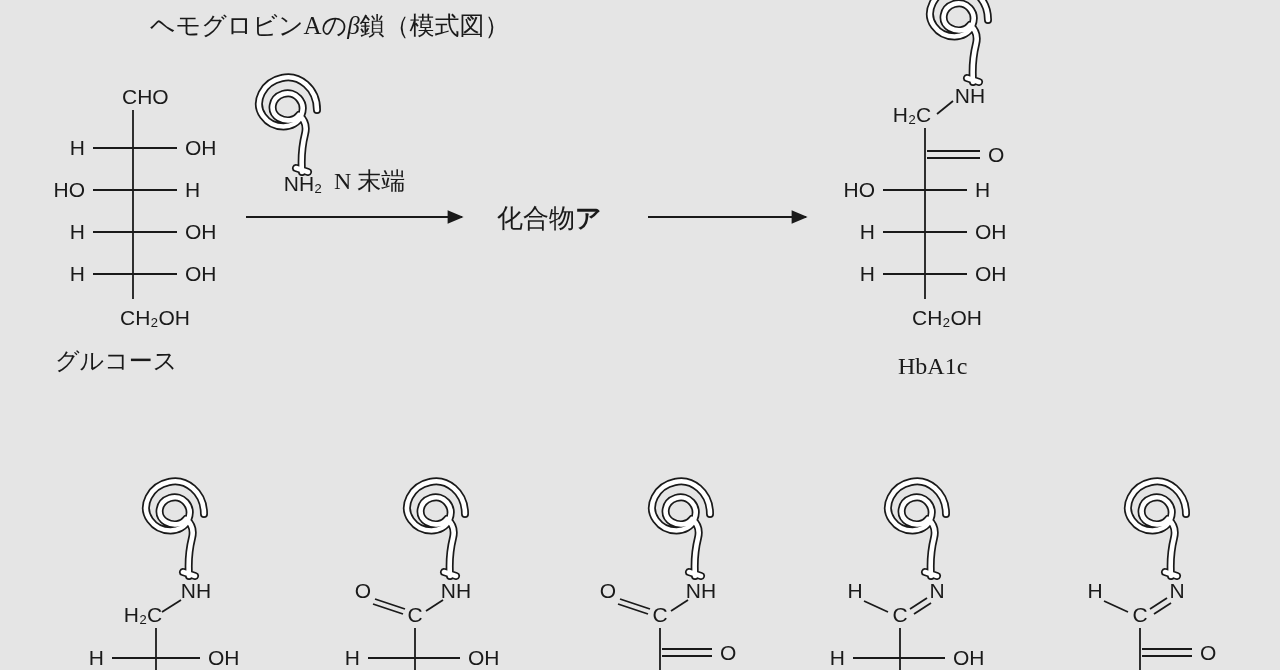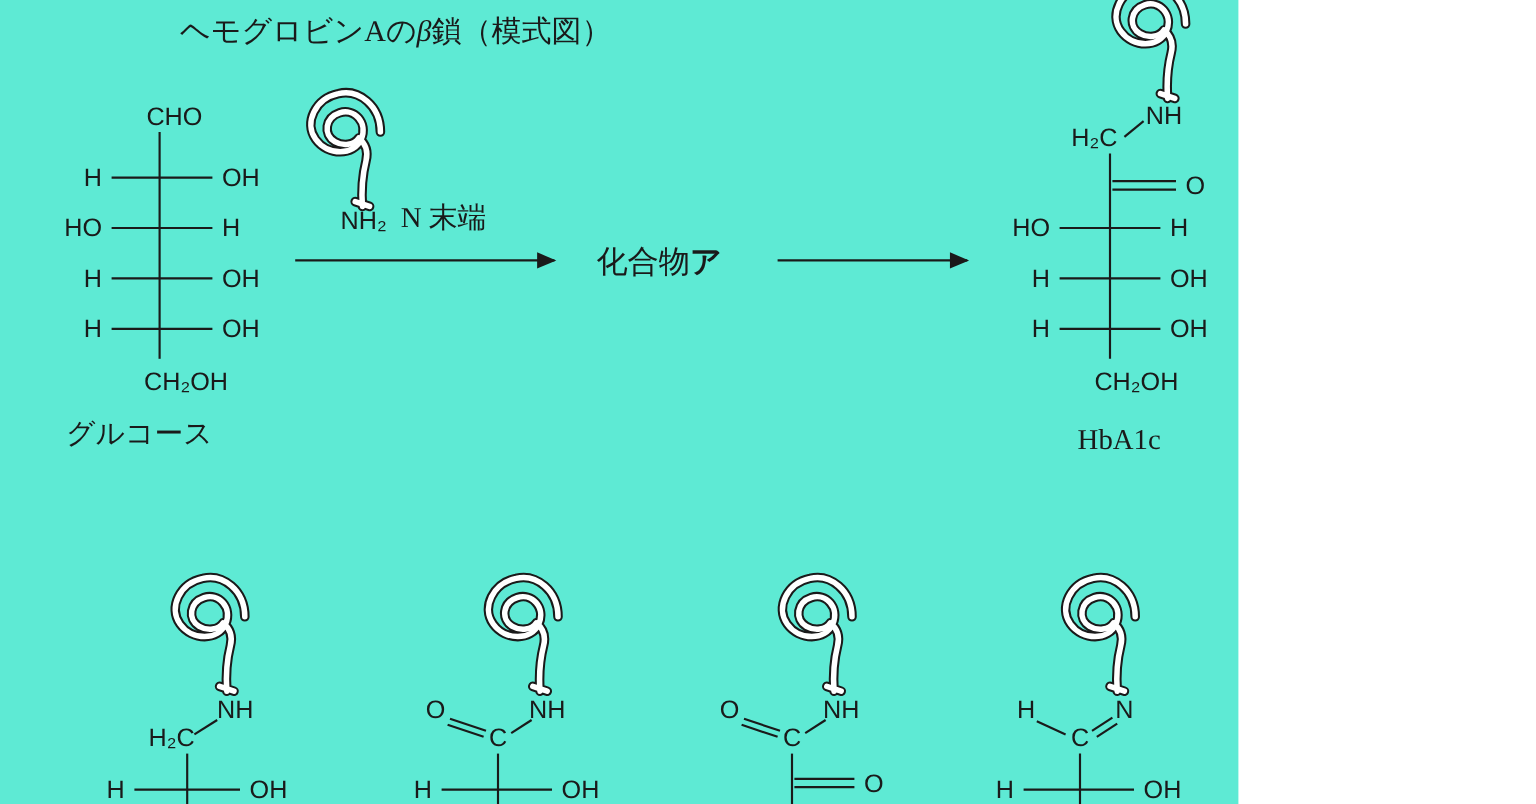--- a/index.html
+++ b/index.html
@@ -1,16 +1,16 @@
 <!DOCTYPE html>
 <html><head>
 <meta charset="utf-8">
 <style>
   html,body{margin:0;padding:0;background:#ffffff;}
-  .page{position:relative;width:1032px;height:670px;background:#5eead4;overflow:hidden;}
+  .page{position:relative;width:1280px;height:670px;background:#e5e5e5;overflow:hidden;}
   .page > svg{position:absolute;left:0;top:0;}
   .bond{stroke:#1a1a1a;stroke-width:1.8;fill:none;}
   .arrow-line{stroke:#1a1a1a;stroke-width:2;fill:none;}
   .chem{font-family:"Liberation Sans","DejaVu Sans",sans-serif;font-size:21px;fill:#1a1a1a;}
   .jp{font-family:"Liberation Serif","DejaVu Serif",serif;fill:#1a1a1a;}
   .title{font-size:25px;}
   .label{font-size:24px;}
   .compound{font-size:26px;}
   .kana-bold{font-weight:bold;}
   .coil-under{fill:none;stroke:#1a1a1a;stroke-width:8;stroke-linecap:round;stroke-linejoin:round;}

